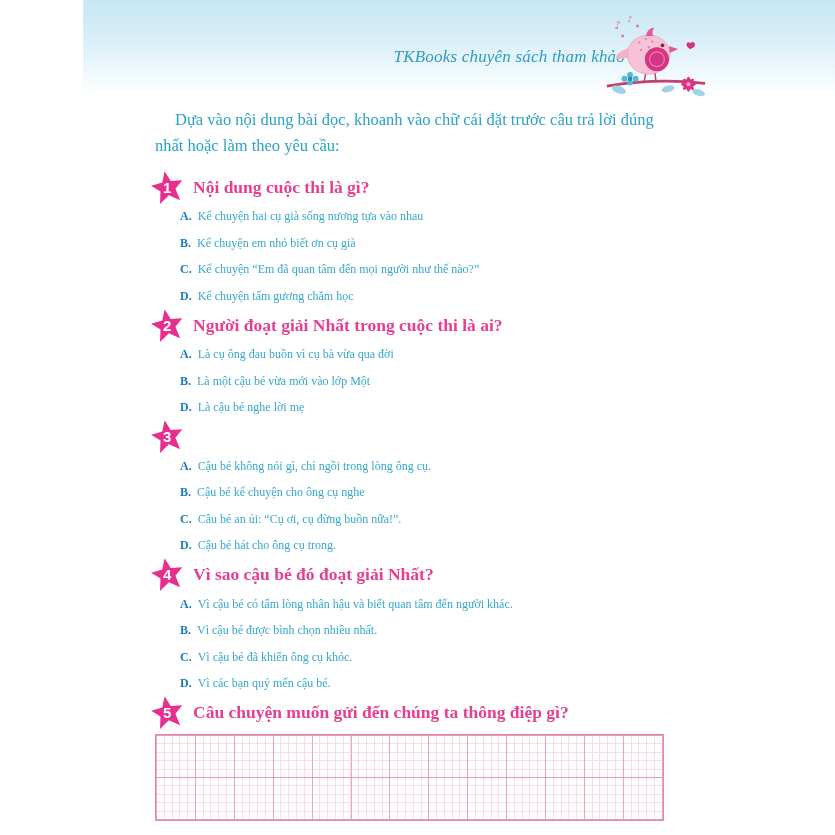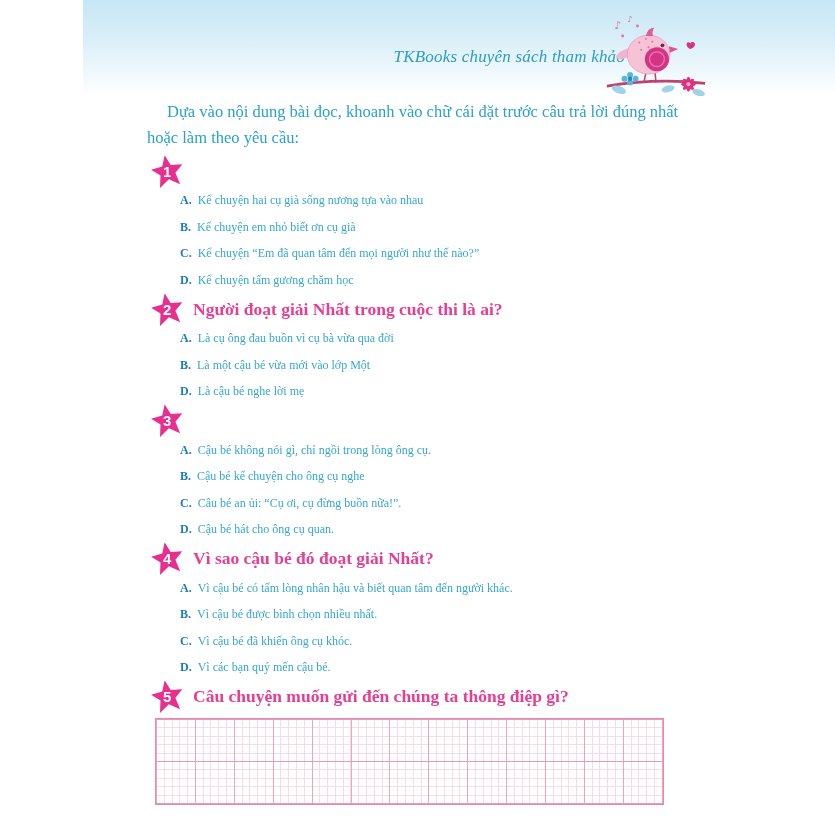--- a/index.html
+++ b/index.html
@@ -20,21 +20,21 @@
     white-space:nowrap;
   }
   .bird-wrap { position:absolute; top:12px; left:604px; width:104px; height:88px; }
 
   
   .content {
     position:absolute; top:0; left:0; width:835px; box-sizing:border-box;
     padding:95px 145px 0 143px;
   }
   .intro {
-    margin:4px; text-indent:20px;
+    margin:12px; text-indent:20px;
     color:#2aa2c8; font-size:16.5px; line-height:26px;
   }
 
   .question-header {
     display:flex; align-items:center; gap:9px;
     height:32px; padding-left:8px;
   }
   .star-badge {
     flex:0 0 auto; width:33px; height:33px; background:#e72f8f;
     clip-path:polygon(50% 0%, 63% 32%, 98% 36%, 73% 58%, 81% 95%, 50% 74%, 19% 95%, 27% 58%, 2% 36%, 37% 32%);
@@ -132,20 +132,21 @@
 
   <div class="content">
 
     <p class="intro">Dựa vào nội dung bài đọc, khoanh vào chữ cái đặt trước câu trả lời đúng nhất hoặc làm theo yêu cầu:</p>
 
     <div>
       <div class="question-header">
         <div class="star-badge">
             <span>1</span>
           </div>
+        <div class="question-title">Nội dung cuộc thi là gì?</div>
       </div>
       <div class="answer"><span class="letter">A.</span><span>Kể chuyện hai cụ già sống nương tựa vào nhau</span></div>
       <div class="answer"><span class="letter">B.</span><span>Kể chuyện em nhỏ biết ơn cụ già</span></div>
       <div class="answer"><span class="letter">C.</span><span>Kể chuyện “Em đã quan tâm đến mọi người như thế nào?”</span></div>
       <div class="answer"><span class="letter">D.</span><span>Kể chuyện tấm gương chăm học</span></div>
     </div>
 
     <div>
       <div class="question-header">
         <div class="star-badge">
@@ -160,21 +161,21 @@
 
     <div>
       <div class="question-header">
         <div class="star-badge">
             <span>3</span>
           </div>
       </div>
       <div class="answer"><span class="letter">A.</span><span>Cậu bé không nói gì, chỉ ngồi trong lòng ông cụ.</span></div>
       <div class="answer"><span class="letter">B.</span><span>Cậu bé kể chuyện cho ông cụ nghe</span></div>
       <div class="answer"><span class="letter">C.</span><span>Câu bé an ủi: “Cụ ơi, cụ đừng buồn nữa!”.</span></div>
-      <div class="answer"><span class="letter">D.</span><span>Cậu bé hát cho ông cụ quan.</span></div>
+      <div class="answer"><span class="letter">D.</span><span>Cậu bé hát cho ông cụ trong.</span></div>
     </div>
 
     <div>
       <div class="question-header">
         <div class="star-badge">
             <span>4</span>
           </div>
         <div class="question-title">Vì sao cậu bé đó đoạt giải Nhất?</div>
       </div>
       <div class="answer"><span class="letter">A.</span><span>Vì cậu bé có tấm lòng nhân hậu và biết quan tâm đến người khác.</span></div>

